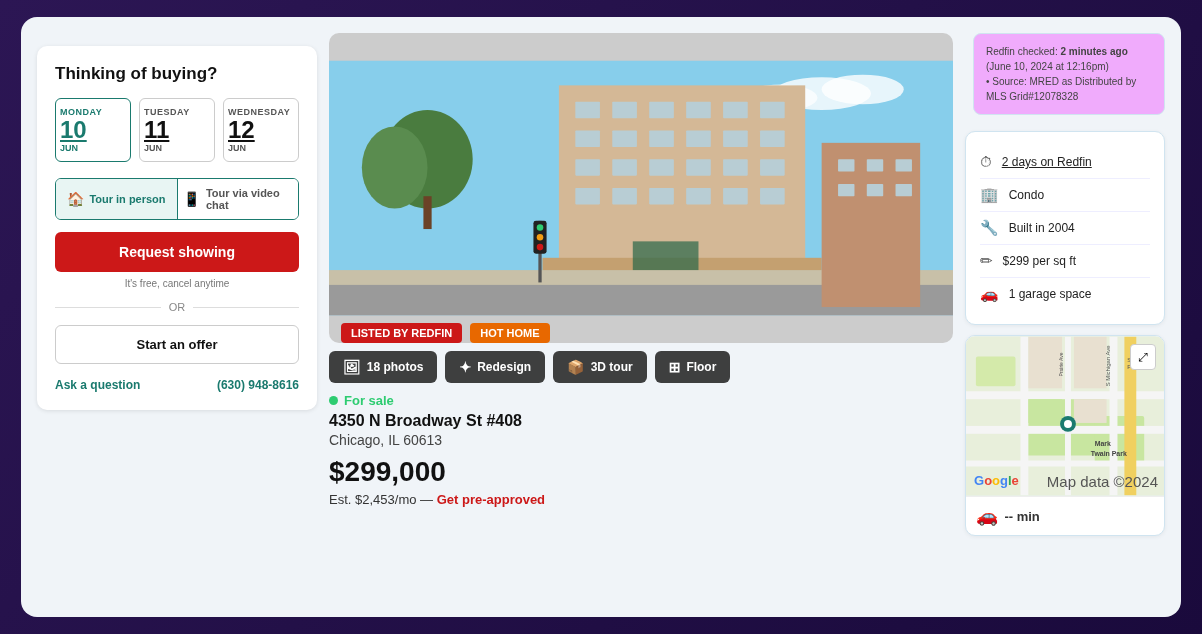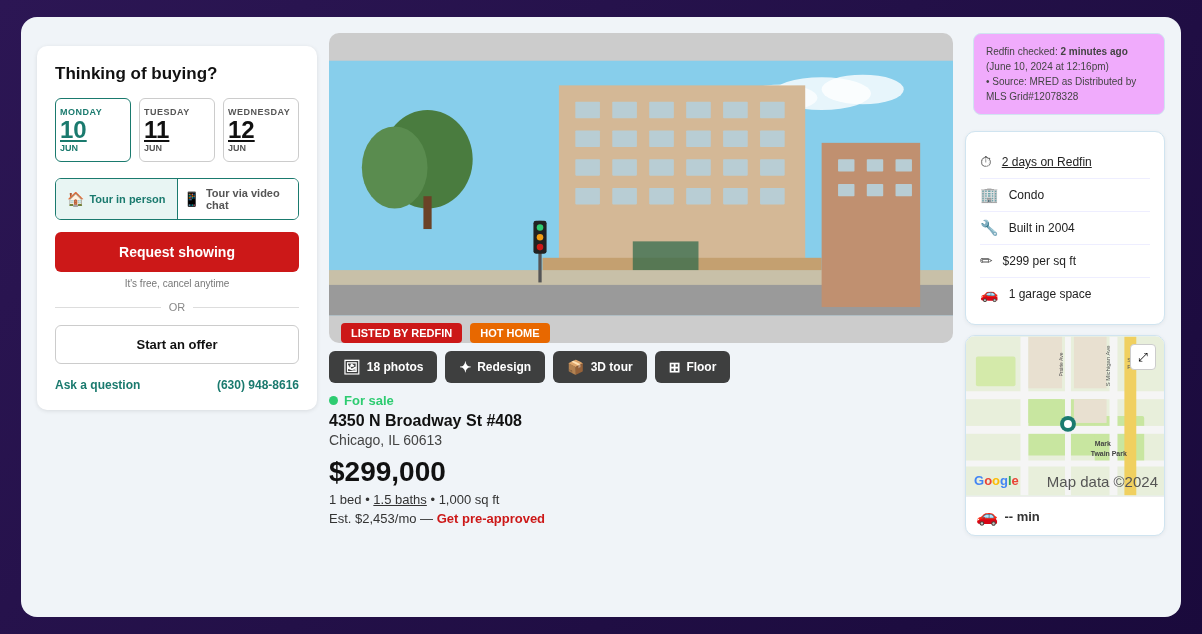--- a/index.html
+++ b/index.html
@@ -532,27 +532,20 @@
     </div>
 
     <div class="for-sale-row">
       <div class="green-dot"></div>
       <span class="for-sale-text">For sale</span>
     </div>
 
     <div class="address-line1">4350 N Broadway St #408</div>
     <div class="address-line2">Chicago, IL 60613</div>
     <div class="price">$299,000</div>
-    <div class="details-row">
-      <span>1 bed</span>
-      <span> • </span>
-      <span class="underline">1.5 baths</span>
-      <span> • </span>
-      <span>1,000 sq ft</span>
-    </div>
     <div class="est-row">
       <span>Est. $2,453/mo</span>
       <span> — </span>
       <a class="get-approved">Get pre-approved</a>
     </div>
   </div>
 
   <div class="right-panel">
 
     <div class="source-overlay">

